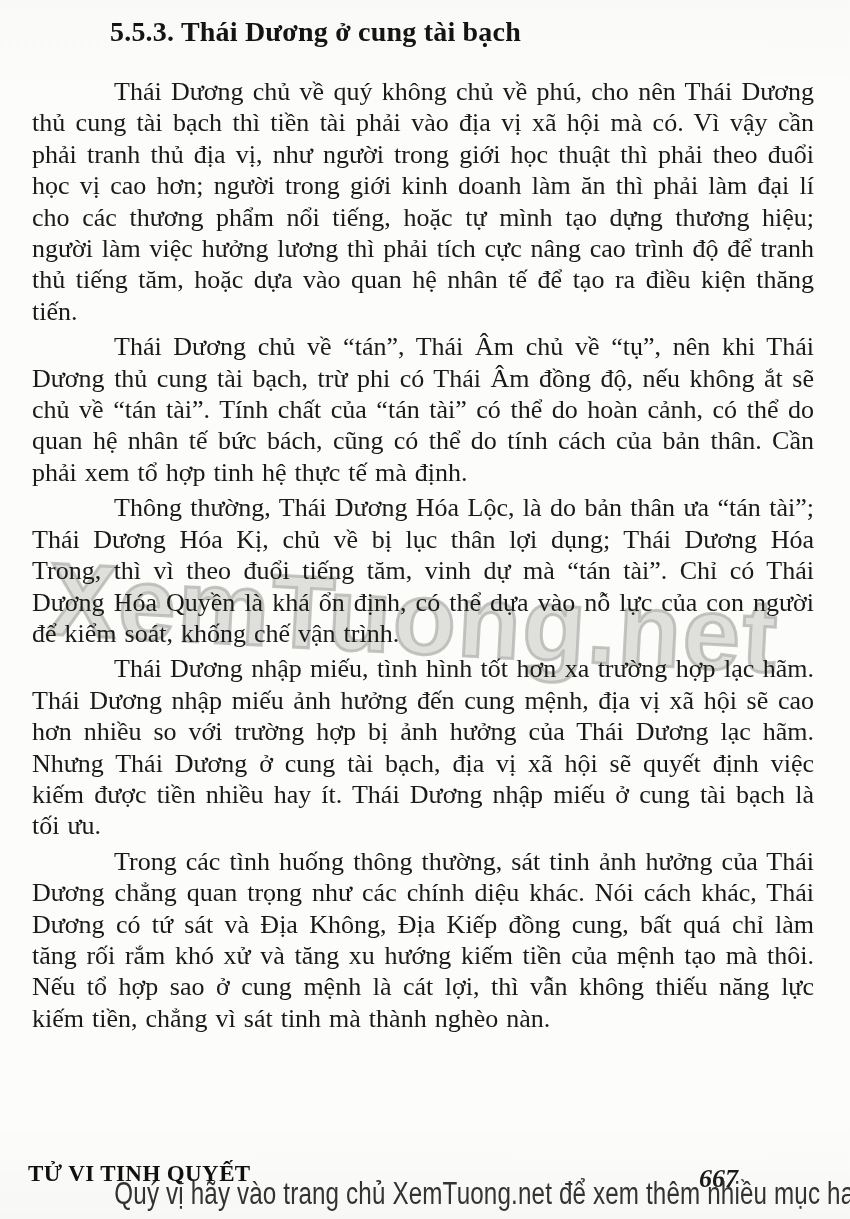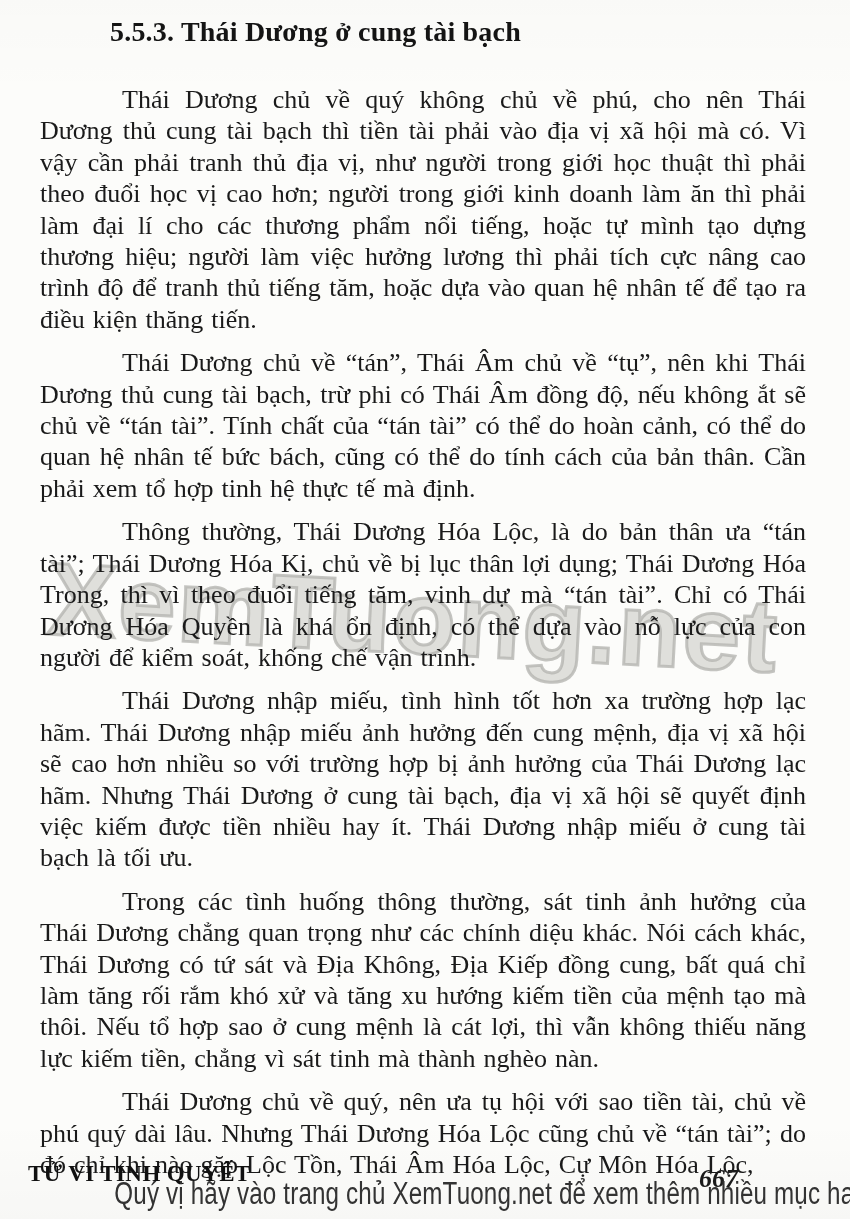--- a/index.html
+++ b/index.html
@@ -21,21 +21,21 @@
     font-size:28px;font-weight:bold;letter-spacing:0.2px;
     color:#141414;
   }
   .body-text{
     position:absolute;left:28px;top:72px;width:790px;
     font-size:26px;line-height:31.4px;
     text-align:justify;
     z-index:2;
   }
   .body-text p{
-    margin:12px;
+    margin:4px;
     text-indent:82px;
     word-spacing:1.5px;
   }
   .watermark{
     position:absolute;left:48px;top:540px;width:820px;
     z-index:1;
     font-family:"Liberation Sans", sans-serif;
     font-weight:bold;
     font-size:103px;
     letter-spacing:2px;
@@ -85,21 +85,20 @@
   <div class="heading">5.5.3. Thái Dương ở cung tài bạch</div>
 
   <div class="watermark">XemTuong.net</div>
 
   <div class="body-text">
     <p>Thái Dương chủ về quý không chủ về phú, cho nên Thái Dương thủ cung tài bạch thì tiền tài phải vào địa vị xã hội mà có. Vì vậy cần phải tranh thủ địa vị, như người trong giới học thuật thì phải theo đuổi học vị cao hơn; người trong giới kinh doanh làm ăn thì phải làm đại lí cho các thương phẩm nổi tiếng, hoặc tự mình tạo dựng thương hiệu; người làm việc hưởng lương thì phải tích cực nâng cao trình độ để tranh thủ tiếng tăm, hoặc dựa vào quan hệ nhân tế để tạo ra điều kiện thăng tiến.</p>
     <p>Thái Dương chủ về “tán”, Thái Âm chủ về “tụ”, nên khi Thái Dương thủ cung tài bạch, trừ phi có Thái Âm đồng độ, nếu không ắt sẽ chủ về “tán tài”. Tính chất của “tán tài” có thể do hoàn cảnh, có thể do quan hệ nhân tế bức bách, cũng có thể do tính cách của bản thân. Cần phải xem tổ hợp tinh hệ thực tế mà định.</p>
     <p>Thông thường, Thái Dương Hóa Lộc, là do bản thân ưa “tán tài”; Thái Dương Hóa Kị, chủ về bị lục thân lợi dụng; Thái Dương Hóa Trong, thì vì theo đuổi tiếng tăm, vinh dự mà “tán tài”. Chỉ có Thái Dương Hóa Quyền là khá ổn định, có thể dựa vào nỗ lực của con người để kiểm soát, khống chế vận trình.</p>
     <p>Thái Dương nhập miếu, tình hình tốt hơn xa trường hợp lạc hãm. Thái Dương nhập miếu ảnh hưởng đến cung mệnh, địa vị xã hội sẽ cao hơn nhiều so với trường hợp bị ảnh hưởng của Thái Dương lạc hãm. Nhưng Thái Dương ở cung tài bạch, địa vị xã hội sẽ quyết định việc kiếm được tiền nhiều hay ít. Thái Dương nhập miếu ở cung tài bạch là tối ưu.</p>
     <p>Trong các tình huống thông thường, sát tinh ảnh hưởng của Thái Dương chẳng quan trọng như các chính diệu khác. Nói cách khác, Thái Dương có tứ sát và Địa Không, Địa Kiếp đồng cung, bất quá chỉ làm tăng rối rắm khó xử và tăng xu hướng kiếm tiền của mệnh tạo mà thôi. Nếu tổ hợp sao ở cung mệnh là cát lợi, thì vẫn không thiếu năng lực kiếm tiền, chẳng vì sát tinh mà thành nghèo nàn.</p>
-    <p>Thái Dương chủ về quý, nên ưa tụ hội với sao tiền tài, chủ về phú quý dài lâu. Nhưng Thái Dương Hóa Lộc cũng chủ về “tán tài”; do đó chỉ khi nào gặp Lộc Tồn, Thái Âm Hóa Lộc, Cự Môn Hóa Lộc,</p>
   </div>
 
   <div class="footer-title">TỬ VI TINH QUYẾT</div>
 
   <div class="page-number">667</div>
 
   <div class="promo-bar">
     <span class="promo-inner">Quý vị hãy vào trang chủ XemTuong.net để xem thêm nhiều mục hay khác</span>
   </div>
 

